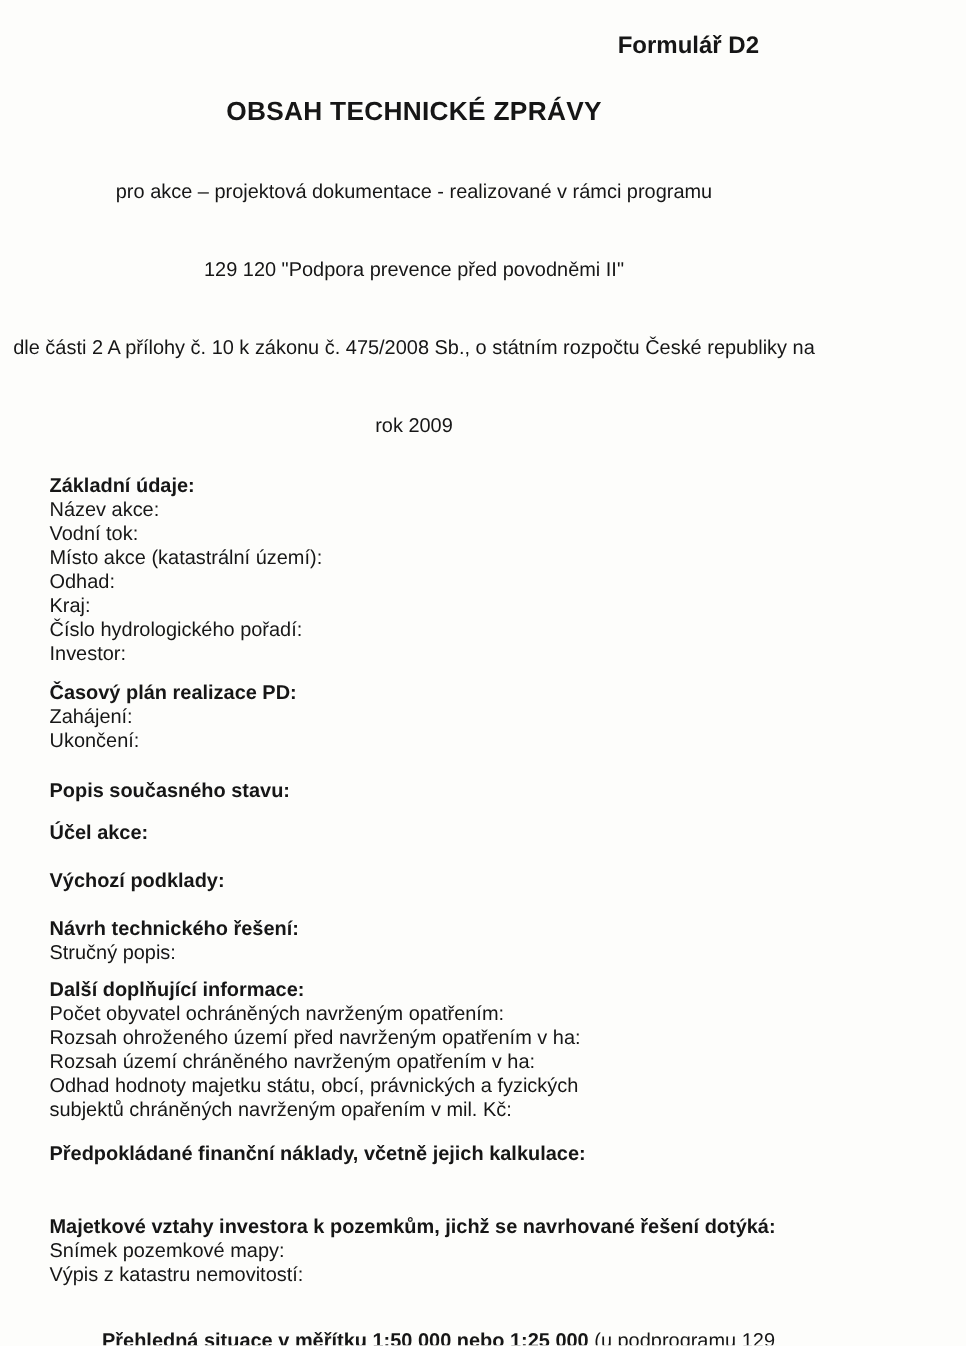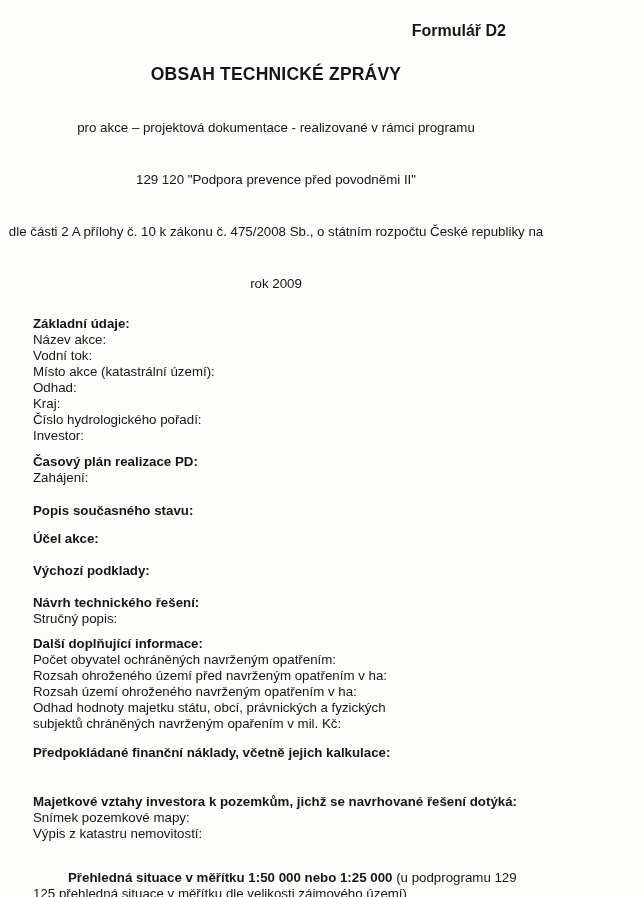--- a/index.html
+++ b/index.html
@@ -83,20 +83,21 @@
       <div class="ln">Místo akce (katastrální území):</div>
       <div class="ln">Odhad:</div>
       <div class="ln">Kraj:</div>
       <div class="ln">Číslo hydrologického pořadí:</div>
       <div class="ln">Investor:</div>
     </div>
 
     <div class="sec s2">
       <div class="h">Časový plán realizace PD:</div>
       <div class="ln">Zahájení:</div>
+      <div class="ln">Ukončení:</div>
     </div>
 
     <div class="sec s3">
       <div class="h">Popis současného stavu:</div>
     </div>
 
     <div class="sec s4">
       <div class="h">Účel akce:</div>
     </div>
 
@@ -106,21 +107,21 @@
 
     <div class="sec s6">
       <div class="h">Návrh technického řešení:</div>
       <div class="ln">Stručný popis:</div>
     </div>
 
     <div class="sec s7">
       <div class="h">Další doplňující informace:</div>
       <div class="ln">Počet obyvatel ochráněných navrženým opatřením:</div>
       <div class="ln">Rozsah ohroženého území před navrženým opatřením v ha:</div>
-      <div class="ln">Rozsah území ohroženého navrženým opatřením v ha:</div>
+      <div class="ln">Rozsah území chráněného navrženým opatřením v ha:</div>
       <div class="ln">Odhad hodnoty majetku státu, obcí, právnických a fyzických</div>
       <div class="ln">subjektů chráněných navrženým opařením v mil. Kč:</div>
     </div>
 
     <div class="sec s8">
       <div class="h">Předpokládané finanční náklady, včetně jejich kalkulace:</div>
     </div>
 
     <div class="sec s9">
       <div class="h">Majetkové vztahy investora k pozemkům, jichž se navrhované řešení dotýká:</div>

